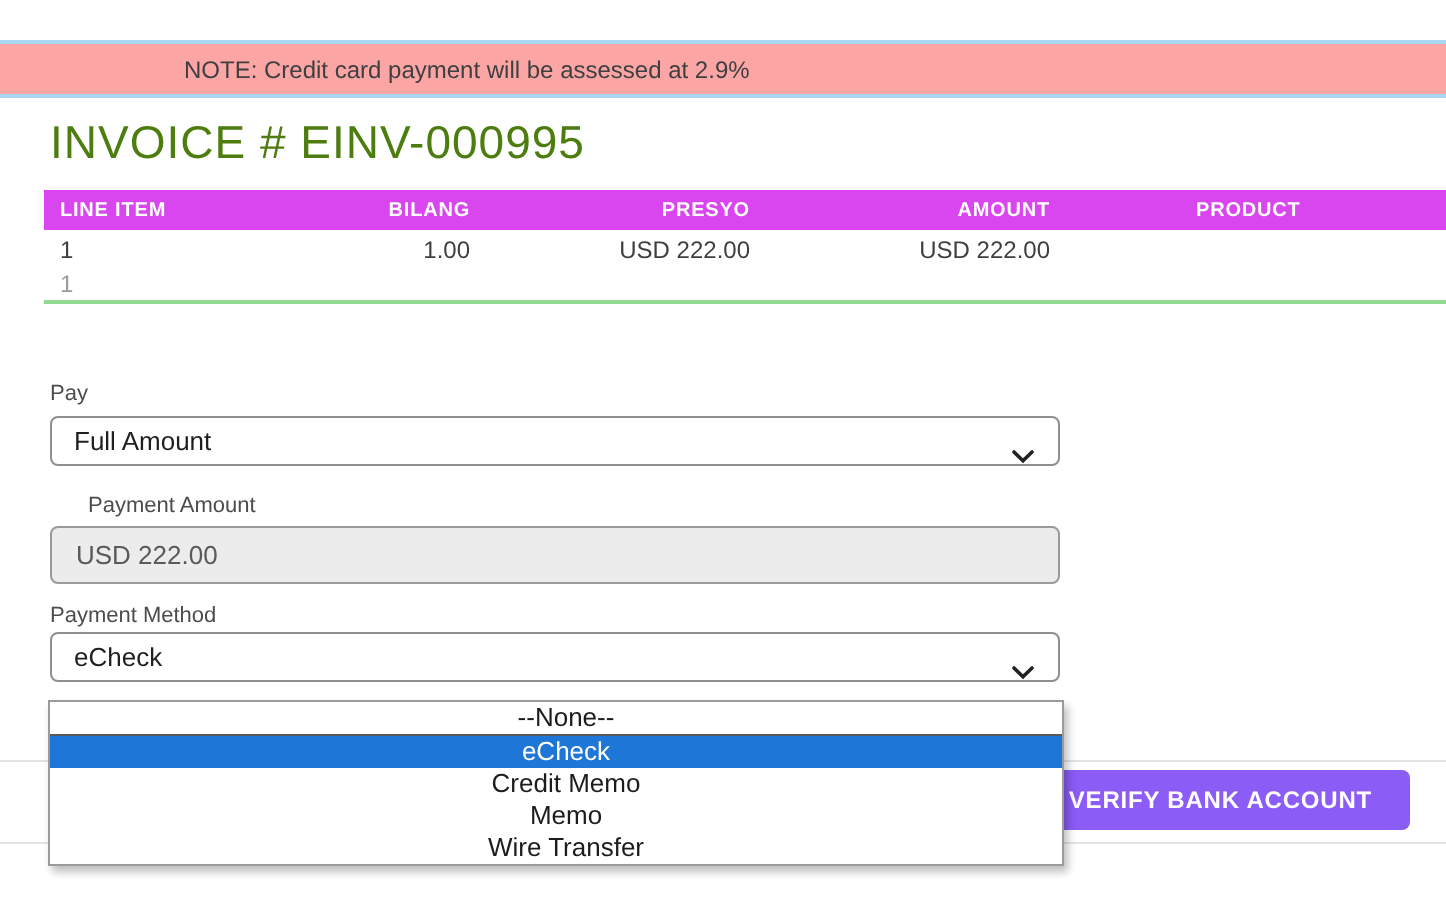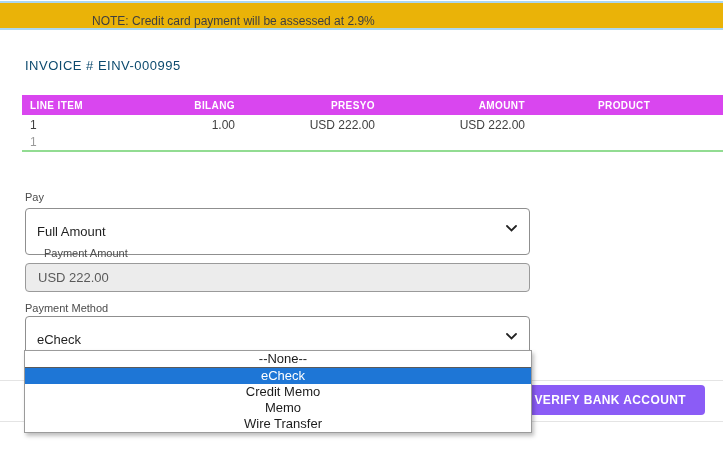--- a/index.html
+++ b/index.html
@@ -4,31 +4,31 @@
 <style>
   html,body { margin:0; padding:0; }
   body {
     width:723px; height:458px; position:relative; overflow:hidden;
     background:#ffffff;
     font-family:"Liberation Sans", sans-serif;
   }
 
   
   .note-banner {
-    position:absolute; top:1px; left:0; right:0; height:25px;
-    background:#eab308;
+    position:absolute; top:20px; left:0; right:0; height:25px;
+    background:#fca5a5;
     border-top:2px solid #abd7f1; border-bottom:2px solid #abd7f1;
-    display:flex; align-items:flex-end;
+    display:flex; align-items:center;
   }
   .note-text { margin-left:92px; font-size:12px; color:#3f3f3f; }
 
   
   .invoice-title {
     position:absolute; top:58px; left:25px;
-    font-size:13px; color:#0c4a6e; letter-spacing:0.5px; font-weight:normal;
+    font-size:23px; color:#4d7c0f; letter-spacing:0.5px; font-weight:normal;
   }
 
   
   .invoice-table {
     position:absolute; top:95px; left:22px; width:701px;
     border-collapse:collapse; table-layout:fixed; font-size:12px;
   }
   .invoice-table thead tr { background:#d946ef; color:#ffffff; height:20px; }
   .invoice-table th { font-size:10px; font-weight:bold; letter-spacing:0.4px; padding:0; }
   .col1 { width:120px; } .col2 { width:85px; } .col3 { width:140px;margin-top:21px; }
@@ -43,21 +43,21 @@
     position:absolute; top:150px; left:22px; right:0; height:2px; background:#92dc92;
   }
 
   
   .field-label { position:absolute; left:25px; font-size:11px; color:#4c4c4c; }
   .lbl-pay { top:191px; }
   .lbl-amount { top:247px;padding-left:19px; }
   .lbl-method { top:302px; }
 
   .select-box {
-    position:absolute; left:25px; width:505px; height:47px; box-sizing:border-box;
+    position:absolute; left:25px; width:505px; height:25px; box-sizing:border-box;
     border:1px solid #8f8f8f; border-radius:4px; background:#fff;
     display:flex; align-items:center; padding-left:11px;
     font-size:13px; color:#1f1f1f; cursor:default;
   }
   .sel-pay { top:208px; }
   .sel-method { top:316px; }
   .chev { position:absolute; right:12px; top:11px; }
 
   .amount-input {
     position:absolute; left:25px; top:263px; width:505px; height:29px;

